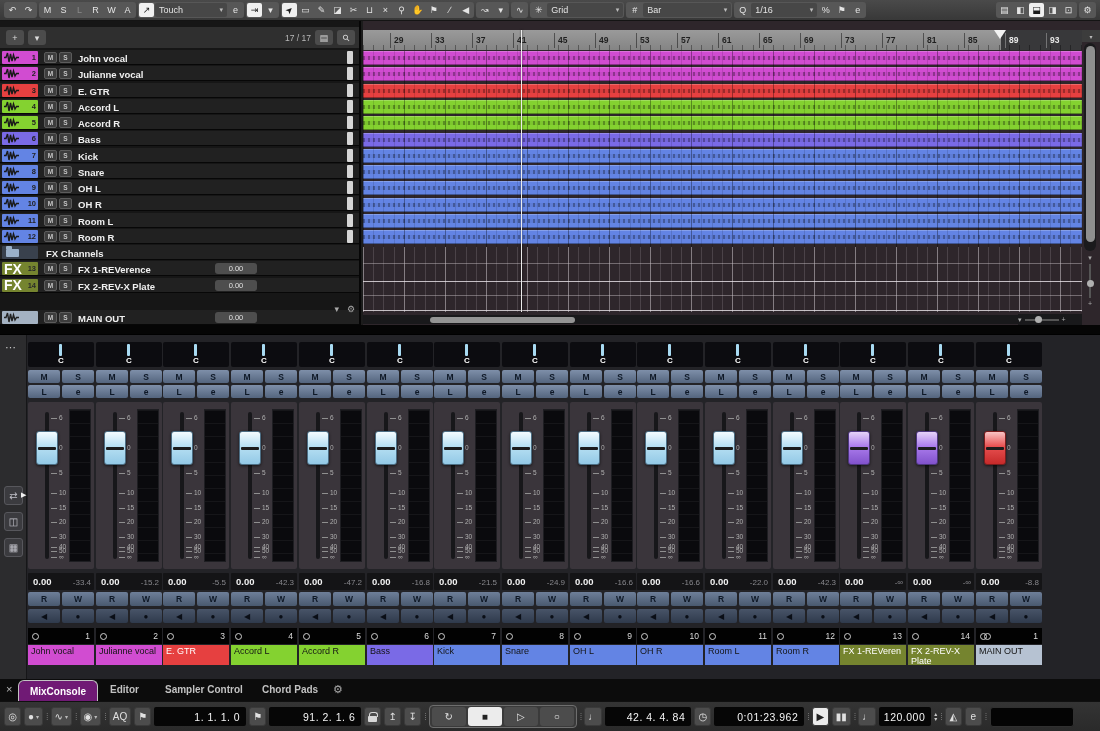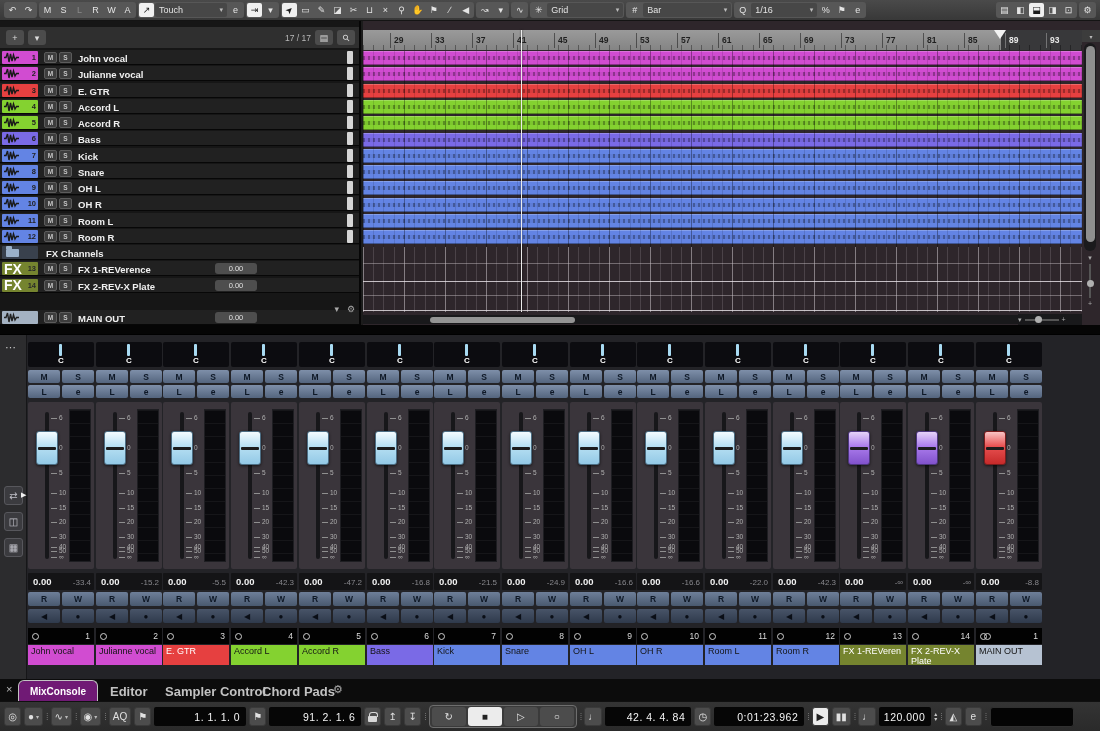--- a/index.html
+++ b/index.html
@@ -117,21 +117,21 @@
 .chnum{margin-left:auto;font-size:8.5px;color:#dcdcdc}
 .cname{position:absolute;left:0;top:310px;width:66px;height:20px;font-size:9px;line-height:9.5px;
   padding:2px 3px;overflow:hidden;font-weight:normal}
 
 
 #tabbar{position:absolute;left:0;top:679px;width:1100px;height:22px;background:#0c0c0c}
 #tabclose{position:absolute;left:6px;top:4px;font-size:11px;color:#b8b8b8}
 .tabactive{position:absolute;left:18px;top:1px;width:80px;height:21px;border:1px solid #c2c2c2;border-bottom:none;
   border-radius:6px 6px 0 0;background:#701a75;display:flex;align-items:center;justify-content:center;
   font-size:10px;font-weight:bold;color:#fff}
-.tab{position:absolute;top:5px;font-size:13px;font-weight:bold;color:#c2c2c2}
+.tab{position:absolute;top:5px;font-size:10px;font-weight:bold;color:#c2c2c2}
 #tabgear{position:absolute;left:333px;top:4px;font-size:11px;color:#a8a8a8}
 
 
 #transport{position:absolute;left:0;top:701px;width:1100px;height:30px;background:linear-gradient(#343434,#2a2a2a);
   border-top:1px solid #101010;display:flex;align-items:center;padding:0 4px;gap:3px;overflow:hidden}
 .tpbtn{height:19px;min-width:17px;background:#4c4c4c;border:1px solid #3a3a3a;border-radius:3px;
   display:flex;align-items:center;justify-content:center;font-size:10px;color:#e0e0e0;gap:2px;padding:0 3px;flex:0 0 auto}
 .tpbtn.lit{background:#ececec;color:#222}
 .tpbtn .car{font-size:6px;color:#bbb}
 .tpfield{height:19px;background:#060606;border-radius:2px;color:#f4f4f4;font-size:10.5px;

